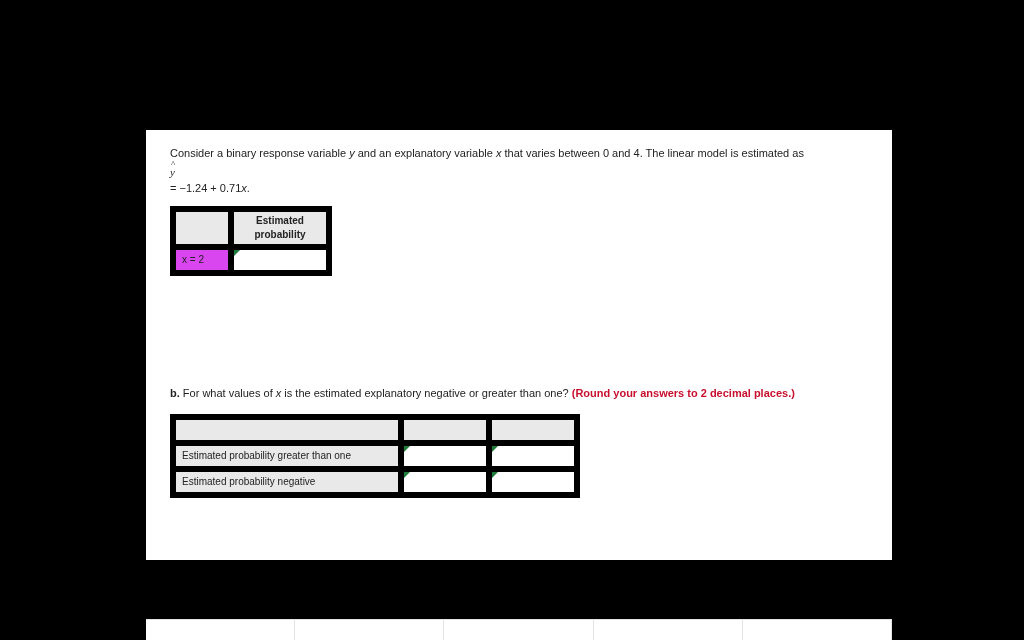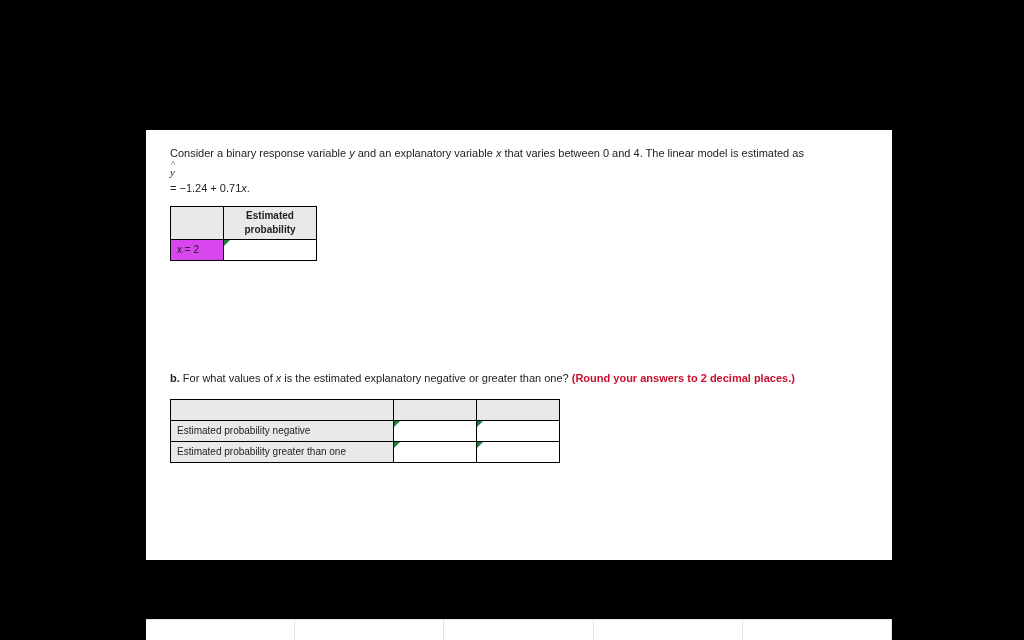--- a/index.html
+++ b/index.html
@@ -44,21 +44,21 @@
   .q-label { font-weight: bold; }
   .red { color: #c8102e; font-weight: bold; }
   .qa { margin-bottom: 12px; }
 
   
   table.ans {
     border-collapse: collapse;
     font-size: 10px;
   }
   table.ans th, table.ans td {
-    border: 1px solid #000000;
+    border: 6px solid #000000;
     padding: 2px 6px;
     text-align: center;
     background: #fff;
   }
   table.ans th.head {
     background: #e9e9e9;
     font-weight: bold;
     width: 80px;
   }
   table.ans td.rowlbl {
@@ -159,30 +159,30 @@
   </div>
 
   <table class="ans tb-b">
     <tbody>
         <tr>
       <th class="blank-b"></th>
       <th class="blank-narrow"></th>
       <th class="blank-narrow"></th>
     </tr>
     <tr>
-      <td class="rowlbl-b">Estimated probability negative</td>
+      <td class="rowlbl-b">Estimated probability greater than one</td>
       <td class="input-b">
             <span class="corner"></span>
           </td>
       <td class="input-b">
             <span class="corner"></span>
           </td>
     </tr>
     <tr>
-      <td class="rowlbl-b">Estimated probability greater than one</td>
+      <td class="rowlbl-b">Estimated probability negative</td>
       <td class="input-b">
             <span class="corner"></span>
           </td>
       <td class="input-b">
             <span class="corner"></span>
           </td>
     </tr>
   </tbody>
     </table>
 

